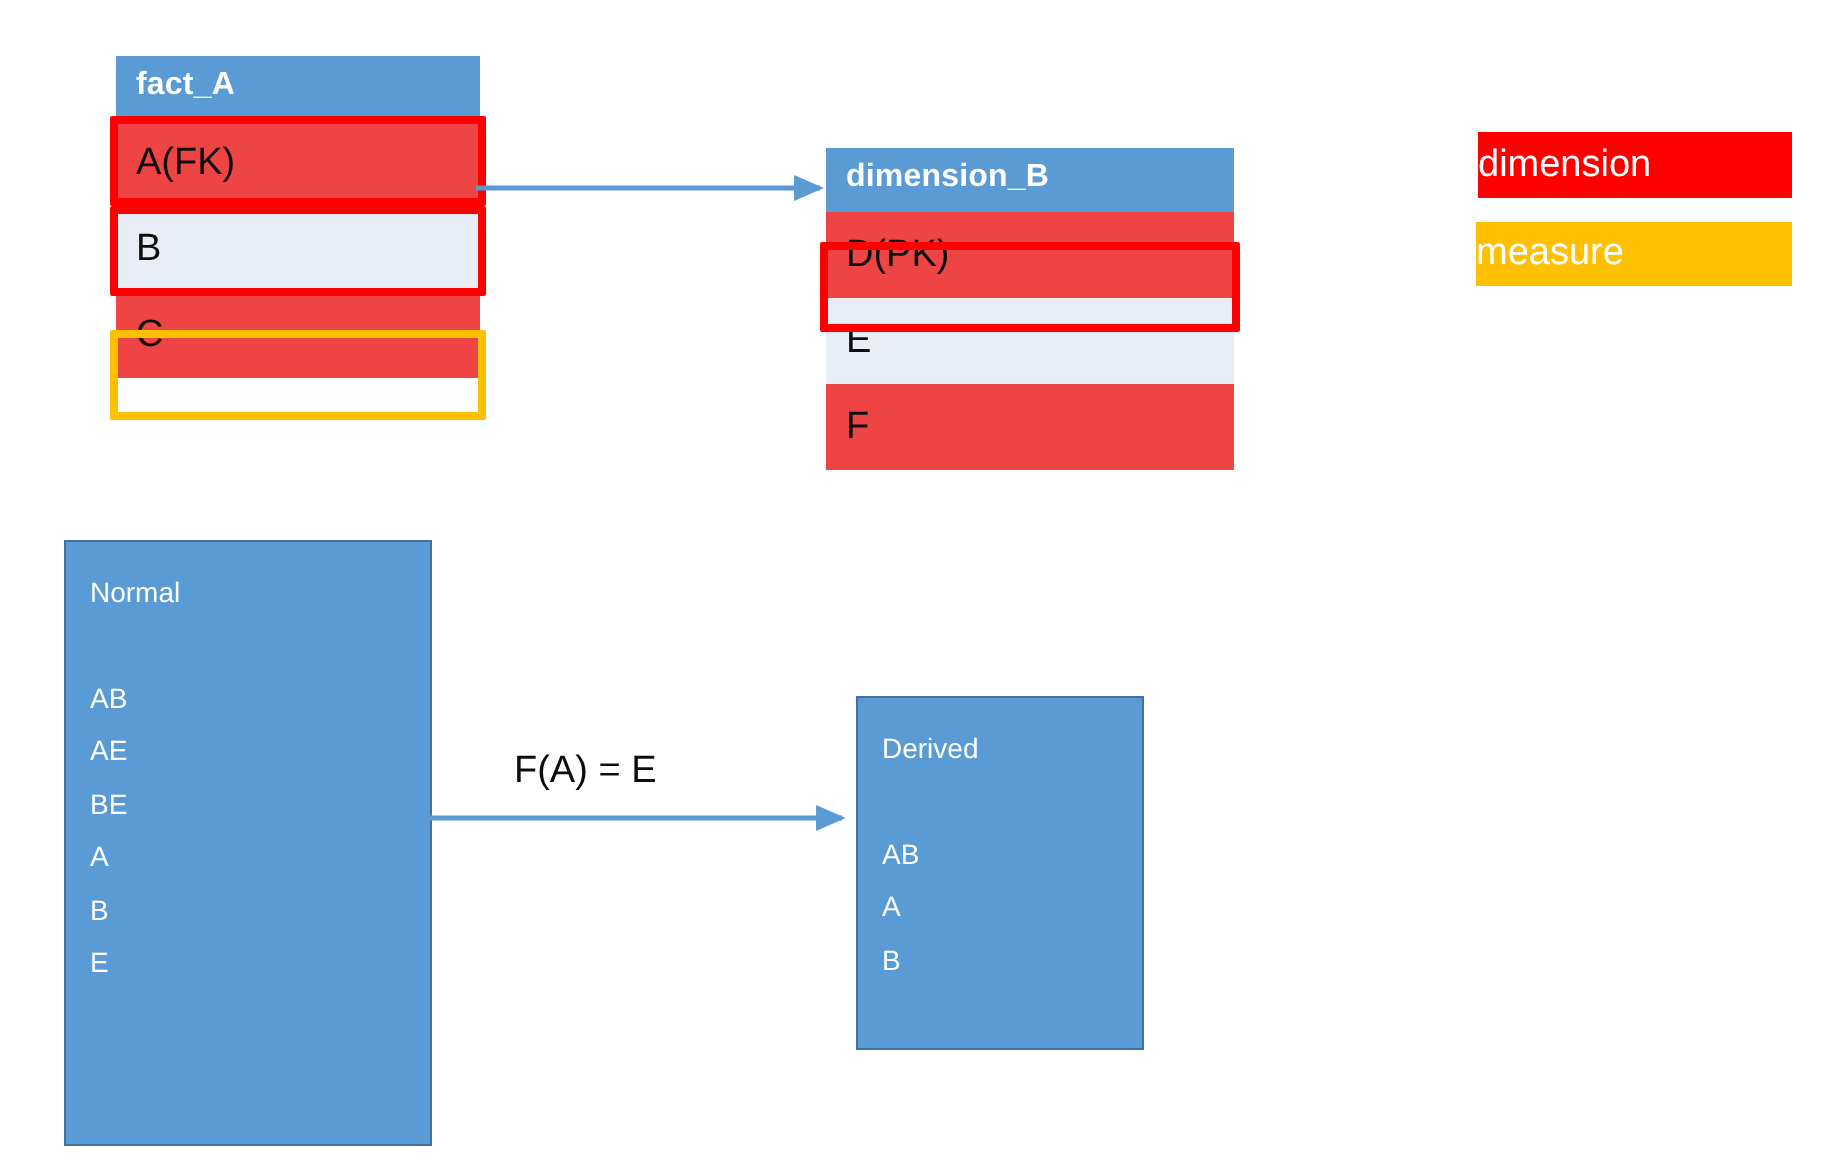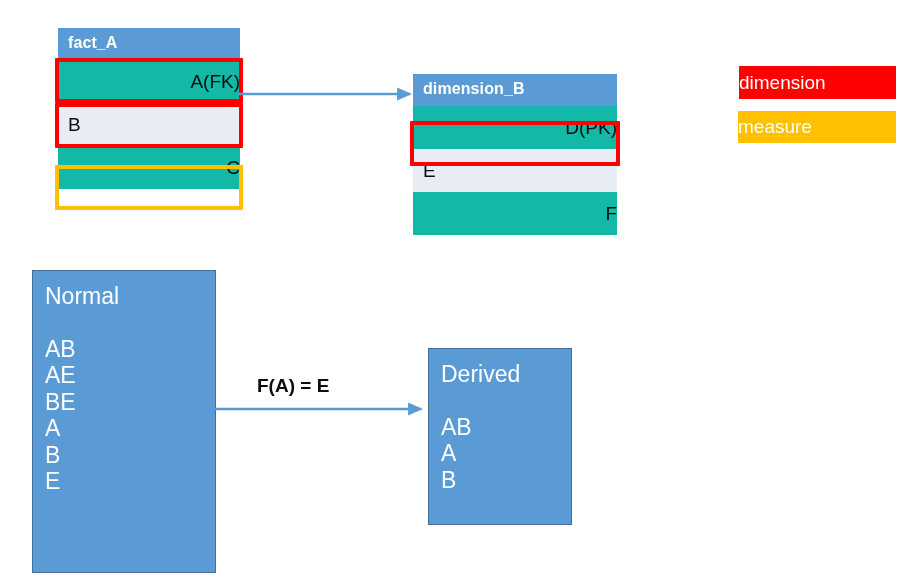--- a/index.html
+++ b/index.html
@@ -40,21 +40,21 @@
   }
   .er-row {
     box-sizing: border-box;
     height: 43px;
     line-height: 43px;
     padding-left: 10px;
     font-size: 19px;
     color: #0d0d0d;
     position: relative;
   }
-  .er-row.shade-a { background: #14b8a6; text-align: right; }
+  .er-row.shade-a { background: #ef4444; }
   .er-row.shade-b { background: #e7ecf5; }
 
   
   .hl {
     position: absolute;
     box-sizing: border-box;
     pointer-events: none;
     border-radius: 1px;
   }
   .hl-dim { border: 4px solid #fe0000; }
@@ -75,34 +75,33 @@
   .legend-measure   { background: #ffc000; }
 
   
   .panel {
     position: absolute;
     box-sizing: border-box;
     background: #5b9bd5;
     border: 1px solid #41719c;
     color: #ffffff;
     padding: 12px 0 0 12px;
-    font-size: 23px;
+    font-size: 14px;
     line-height: 26.5px;
   }
   .panel-title { margin-bottom: 26px; }
   .panel-item { white-space: pre; }
 
   
   .connector { position: absolute; overflow: visible; }
   .conn-label {
     position: absolute;
     font-size: 19px;
     color: #0d0d0d;
     white-space: nowrap;
-    font-weight: bold;
   }
 </style>
 </head>
 <body>
 
 <div class="canvas">
 
   <div class="er-table" style="left:58px; top:28px; width:182px;">
     <div class="er-title">fact_A</div>
     <div class="er-row shade-a">A(FK)</div>

